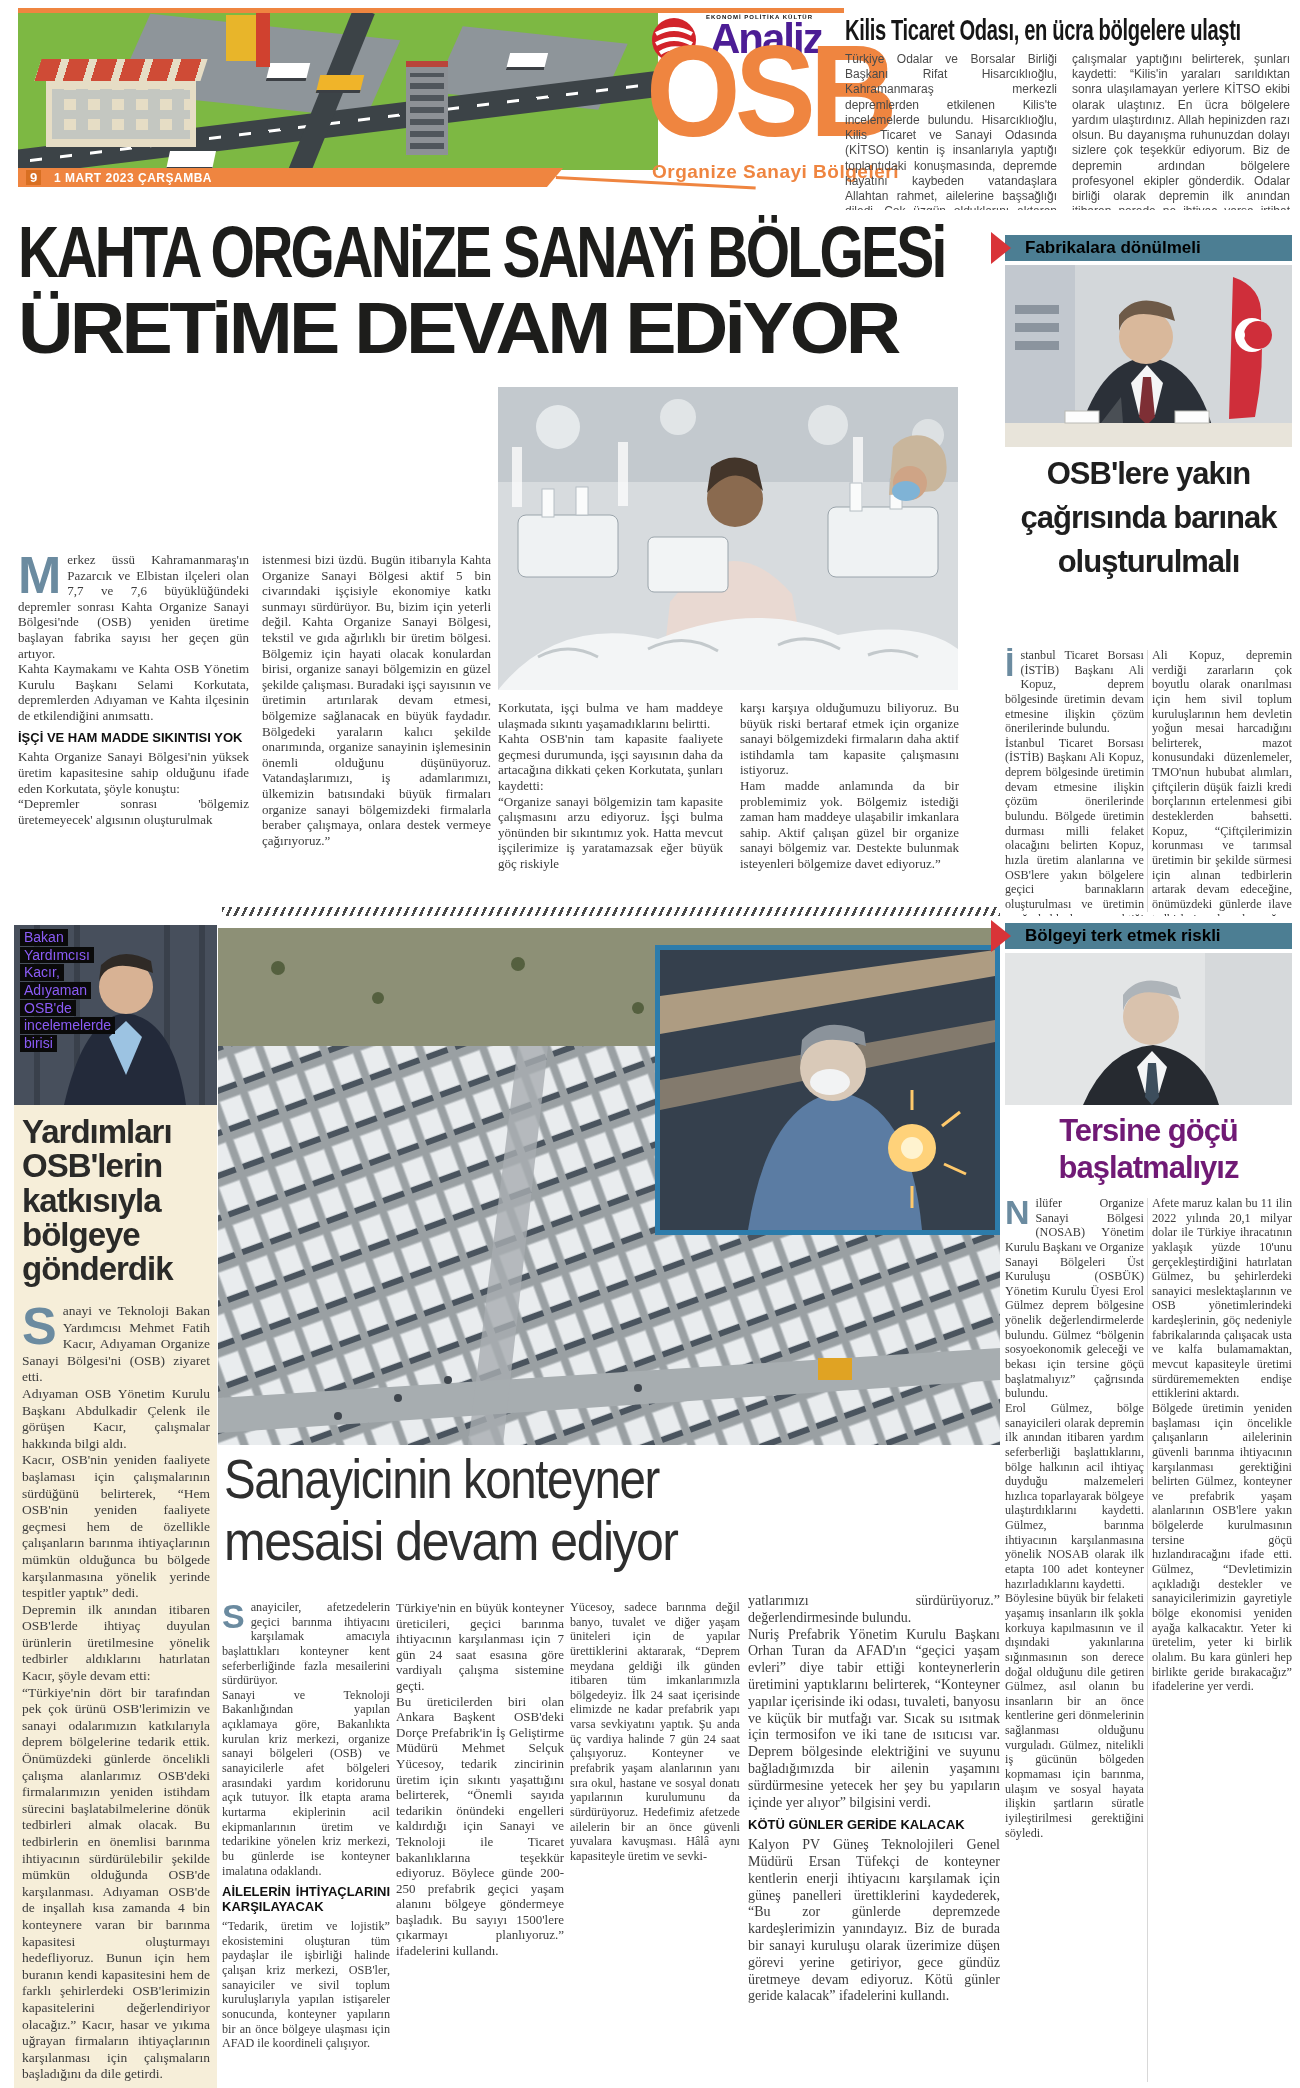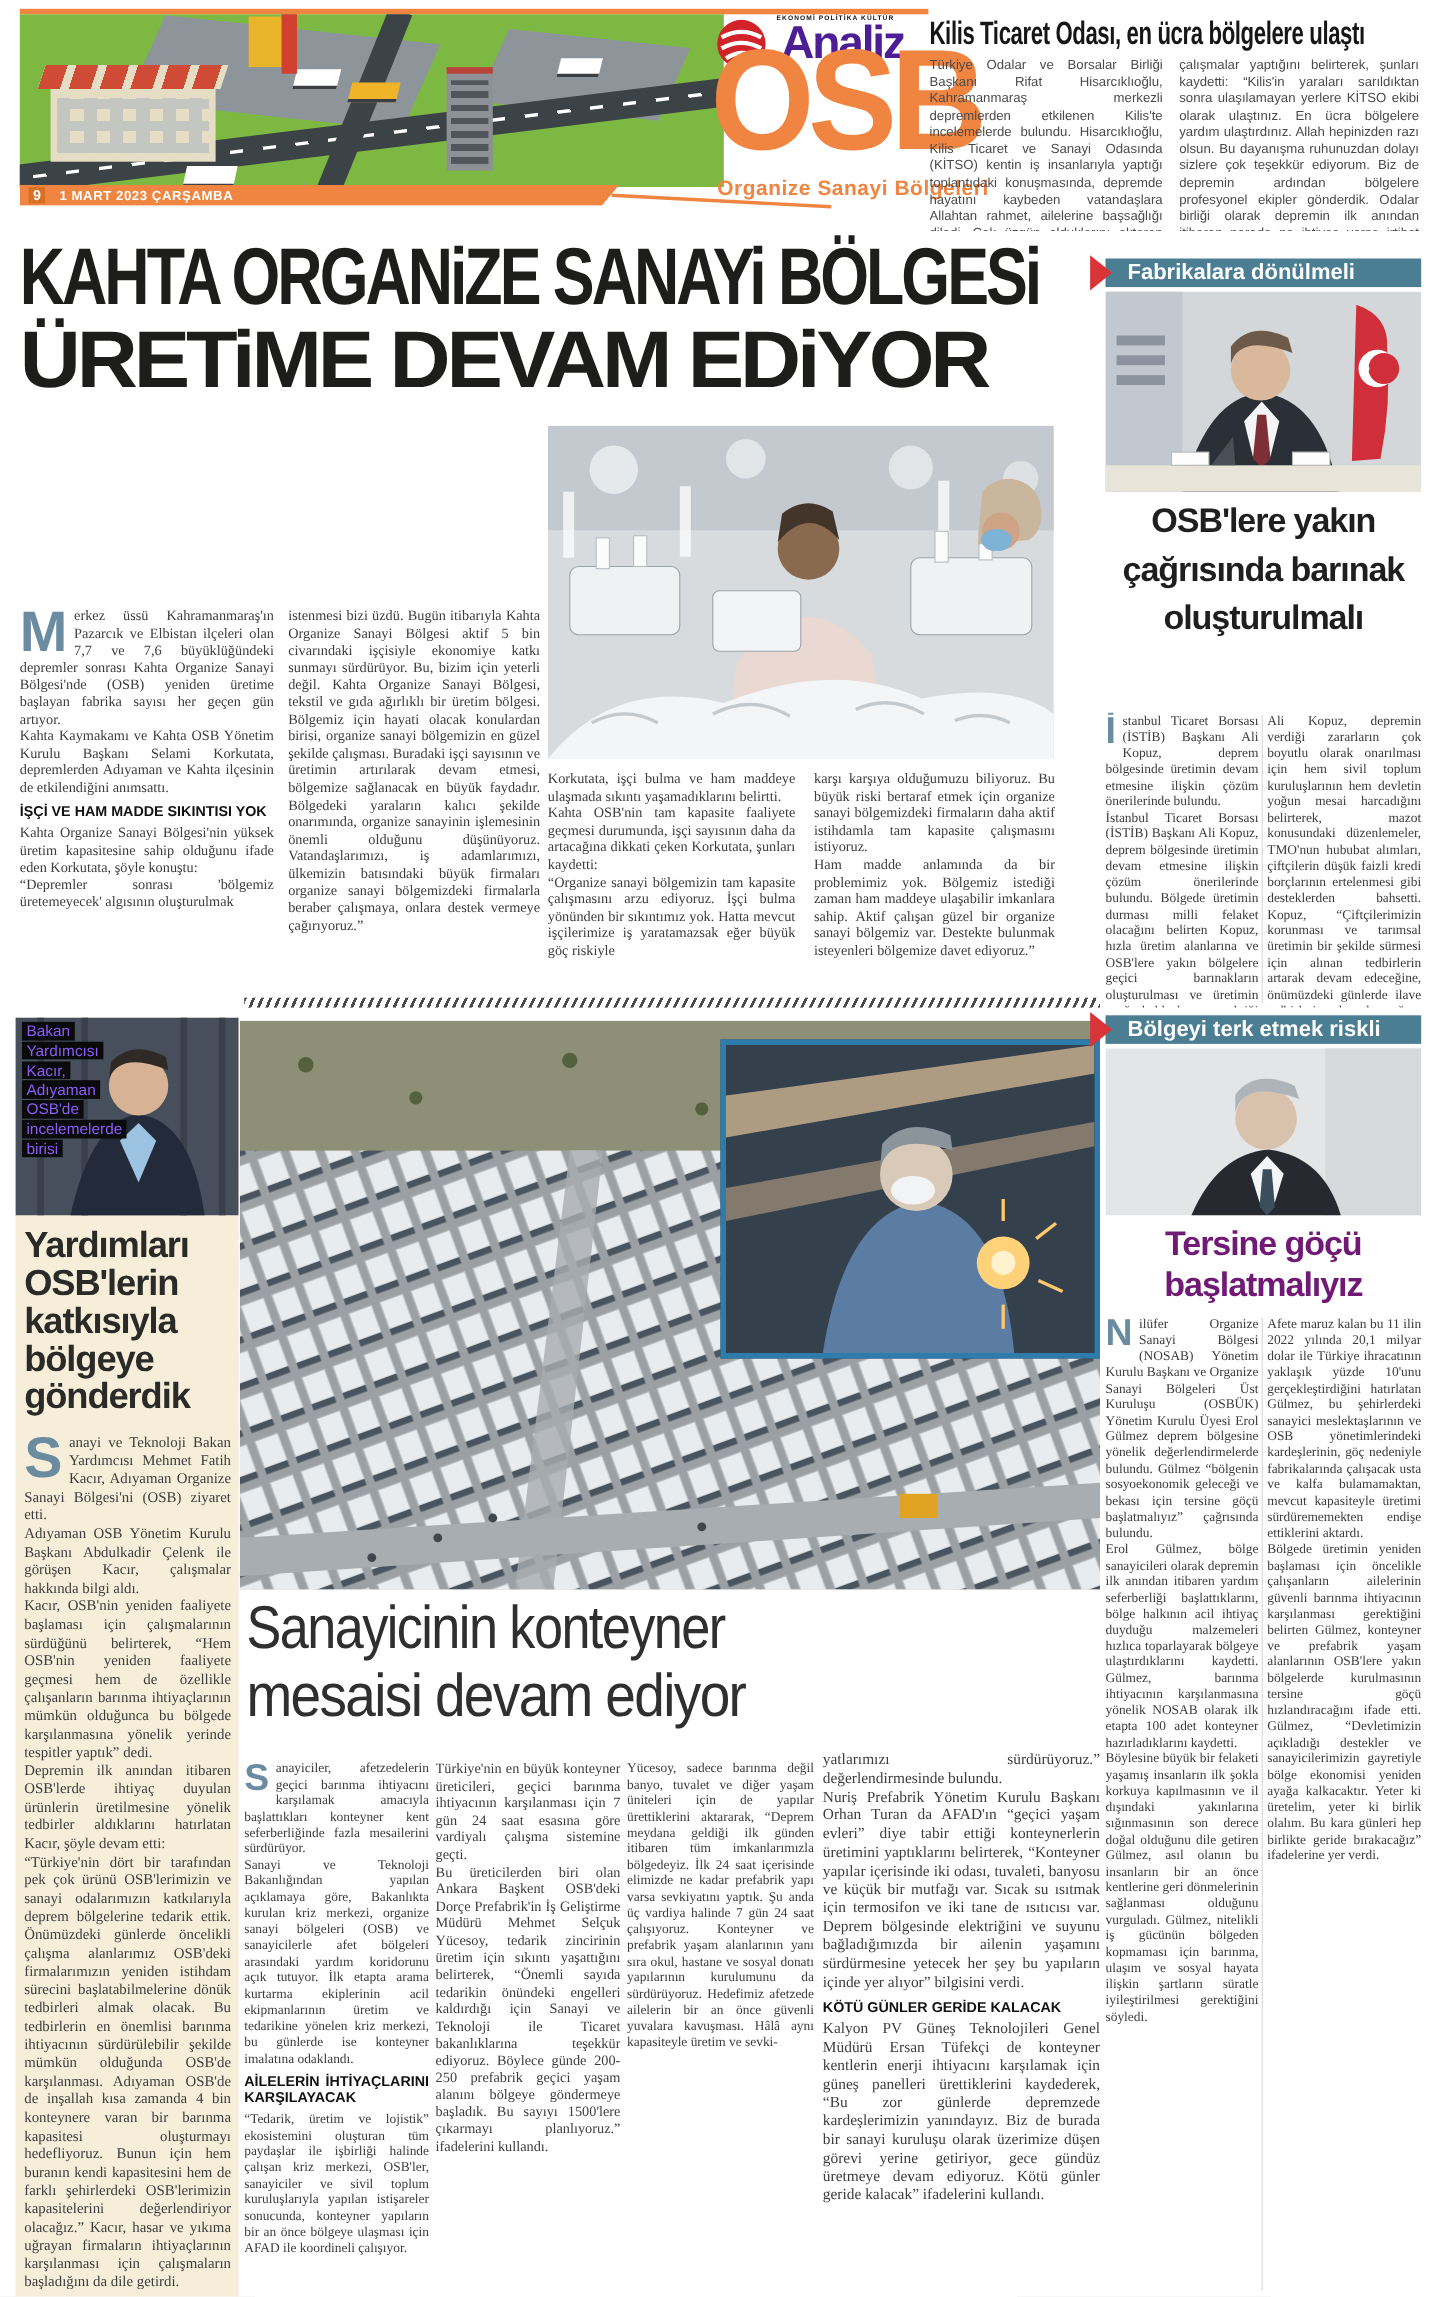--- a/index.html
+++ b/index.html
@@ -52,21 +52,21 @@
   #aerial-photo{left:218px;top:928px;width:782px;height:517px;}
   #welder-photo{left:655px;top:945px;width:335px;height:280px;border:5px solid #2d7cab;background:#35404d;}
   .h2{white-space:nowrap;font-weight:400;font-size:50px;line-height:1;color:#2f2f2f;letter-spacing:-1.5px;transform-origin:0 0;}
   #h2a{left:224px;top:1452px;transform:scale(.95,1.1);}
   #h2b{left:224px;top:1514px;transform:scale(1.0,1.1);}
   #k-col1{left:222px;top:1600px;width:168px;height:485px;font-size:12.2px;}
   #k-col2{left:396px;top:1600px;width:168px;height:485px;font-size:13px;}
   #k-col3{left:570px;top:1600px;width:170px;height:485px;font-size:12.2px;}
   #k-col4{left:748px;top:1593px;width:252px;height:492px;font-size:14px;}
   
-  .kicker{width:287px;height:26px;background:#4C7E93;color:#ffffff;font-size:20px;font-weight:700;line-height:26px;padding-left:20px;box-sizing:border-box;}
+  .kicker{width:287px;height:26px;background:#4C7E93;color:#000000;font-size:17px;font-weight:700;line-height:26px;padding-left:20px;box-sizing:border-box;}
   .kicker-arrow{position:absolute;left:-14px;top:-3px;width:0;height:0;border-top:16px solid transparent;border-bottom:16px solid transparent;border-left:20px solid #D93438;}
   #fab-kicker{left:1005px;top:235px;}
   #fab-photo{left:1005px;top:265px;width:287px;height:182px;}
   #fab-headline{left:1005px;top:452px;width:287px;text-align:center;font-size:31px;font-weight:700;line-height:1.42;color:#1f1f1f;letter-spacing:-1px;}
   #fab-col1{left:1005px;top:648px;width:139px;height:268px;font-size:12.2px;}
   #fab-col2{left:1152px;top:648px;width:140px;height:268px;font-size:12.2px;}
   #terk-kicker{left:1005px;top:923px;}
   #terk-photo{left:1005px;top:953px;width:287px;height:152px;}
   #terk-headline{left:1005px;top:1112px;width:287px;text-align:center;font-size:31px;font-weight:700;line-height:1.2;color:#701a75;letter-spacing:-1px;}
   #terk-col1{left:1005px;top:1196px;width:139px;height:888px;font-size:12.2px;}

